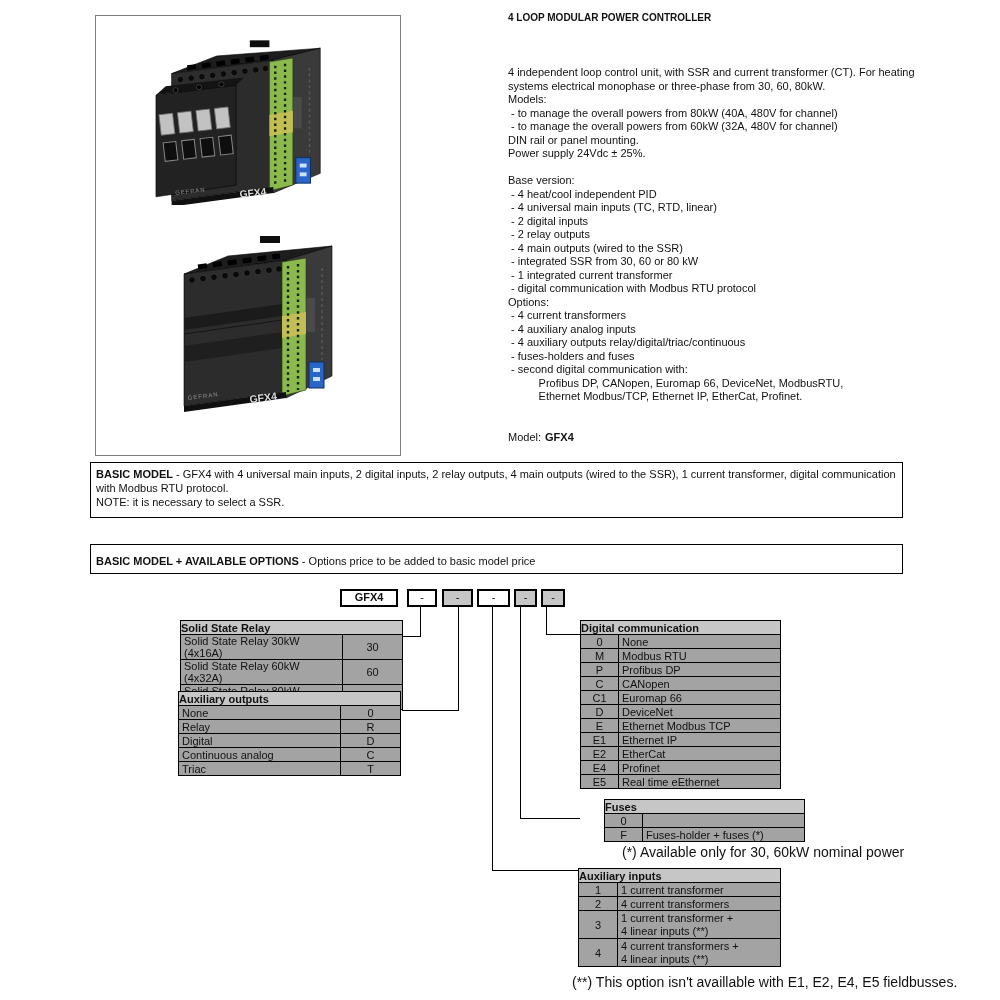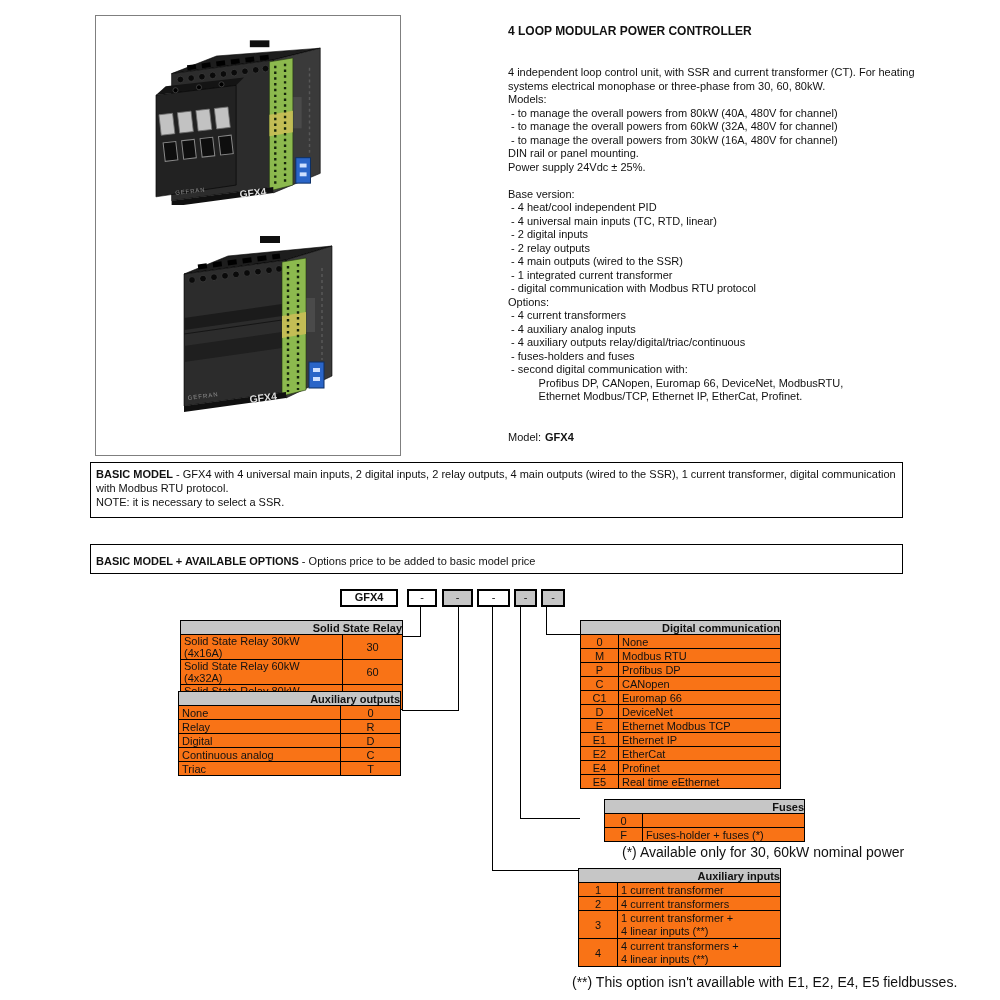--- a/index.html
+++ b/index.html
@@ -7,21 +7,21 @@
     position:relative;width:1000px;height:1000px;
     font-family:"Liberation Sans",sans-serif;font-size:11px;color:#111;
     overflow:hidden;
   }
   .abs{position:absolute;}
 
   
   #photo-frame{left:95px;top:15px;width:304px;height:439px;border:1px solid #7f7f7f;background:#fff;}
 
   
-  #product-title{left:508px;top:24px;font-weight:bold;font-size:12px;white-space:pre;}
+  #product-title{left:508px;top:12px;font-weight:bold;font-size:10px;white-space:pre;}
   #product-desc{left:508px;top:66px;width:480px;}
   .dline{height:13.5px;line-height:13.5px;white-space:pre;}
   #model-line{left:508px;top:431px;}
   #model-line .mv{font-weight:bold;margin-left:4px;}
 
   
   .tbox{left:90px;width:813px;border:1px solid #000;box-sizing:border-box;
         padding:4px 5px 3px 5px;line-height:14px;background:#fff;}
   #basic-box{top:462px;min-height:56px;}
   #options-box{top:544px;height:30px;padding-top:9px;}
@@ -32,22 +32,22 @@
            text-align:center;background:#fff;top:589px;}
   .codebox.model{font-weight:bold;}
   .codebox.gray{background:#c6c6c6;}
 
   
   #connectors{left:0;top:0;width:1000px;height:1000px;pointer-events:none;}
 
   
   .otable{border-collapse:collapse;table-layout:fixed;width:100%;}
   .otable th,.otable td{border:1px solid #000;height:13px;line-height:12px;
-    padding:0 3px;font-size:11px;overflow:hidden;background:#f97316;}
-  .otable th{background:#c6c6c6;text-align:right;font-weight:bold;padding:0;}
+    padding:0 3px;font-size:11px;overflow:hidden;background:#a3a3a3;}
+  .otable th{background:#c6c6c6;text-align:left;font-weight:bold;padding:0;}
   .otable td.code{text-align:center;padding:0;}
   .otable td.multi{white-space:pre-line;height:27px;line-height:13px;}
   .tnote{font-size:14px;white-space:pre;}
   #ssr-table{left:180px;top:620px;width:222px;}
   #auxout-table{left:178px;top:691px;width:222px;}
   #digcomm-table{left:580px;top:620px;width:200px;}
   #fuses-table{left:560px;top:799px;width:200px;margin-left:44px;}
   #fuses-note{left:622px;top:844px;}
   #auxin-table{left:578px;top:868px;width:202px;}
   #auxin-note{left:572px;top:974px;}
@@ -149,30 +149,30 @@
 </div>
 
 <div class="abs" id="product-title">4 LOOP MODULAR POWER CONTROLLER</div>
 
 <div class="abs" id="product-desc">
   <div class="dline">4 independent loop control unit, with SSR and current transformer (CT). For heating</div>
   <div class="dline">systems electrical monophase or three-phase from 30, 60, 80kW.</div>
   <div class="dline">Models:</div>
   <div class="dline"> - to manage the overall powers from 80kW (40A, 480V for channel)</div>
   <div class="dline"> - to manage the overall powers from 60kW (32A, 480V for channel)</div>
-  <div class="dline"> - to manage the overall powers from 30kW (16A, 480V for channel)</div>
   <div class="dline">DIN rail or panel mounting.</div>
   <div class="dline">Power supply 24Vdc ± 25%.</div>
   <div class="dline"></div>
   <div class="dline">Base version:</div>
   <div class="dline"> - 4 heat/cool independent PID</div>
   <div class="dline"> - 4 universal main inputs (TC, RTD, linear)</div>
   <div class="dline"> - 2 digital inputs</div>
   <div class="dline"> - 2 relay outputs</div>
   <div class="dline"> - 4 main outputs (wired to the SSR)</div>
+  <div class="dline"> - integrated SSR from 30, 60 or 80 kW</div>
   <div class="dline"> - 1 integrated current transformer</div>
   <div class="dline"> - digital communication with Modbus RTU protocol</div>
   <div class="dline">Options:</div>
   <div class="dline"> - 4 current transformers</div>
   <div class="dline"> - 4 auxiliary analog inputs</div>
   <div class="dline"> - 4 auxiliary outputs relay/digital/triac/continuous</div>
   <div class="dline"> - fuses-holders and fuses</div>
   <div class="dline"> - second digital communication with:</div>
   <div class="dline">          Profibus DP, CANopen, Euromap 66, DeviceNet, ModbusRTU,</div>
   <div class="dline">          Ethernet Modbus/TCP, Ethernet IP, EtherCat, Profinet.</div>

